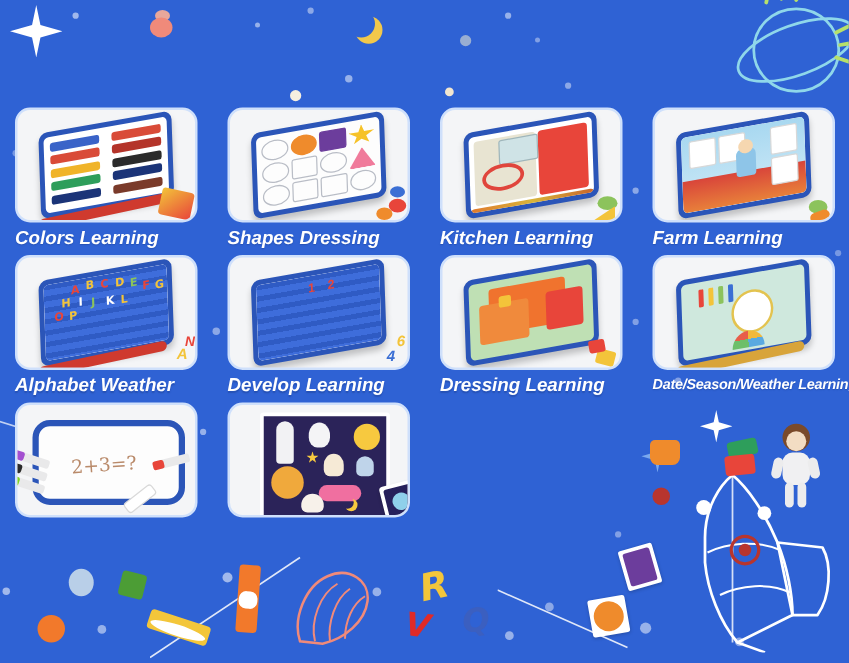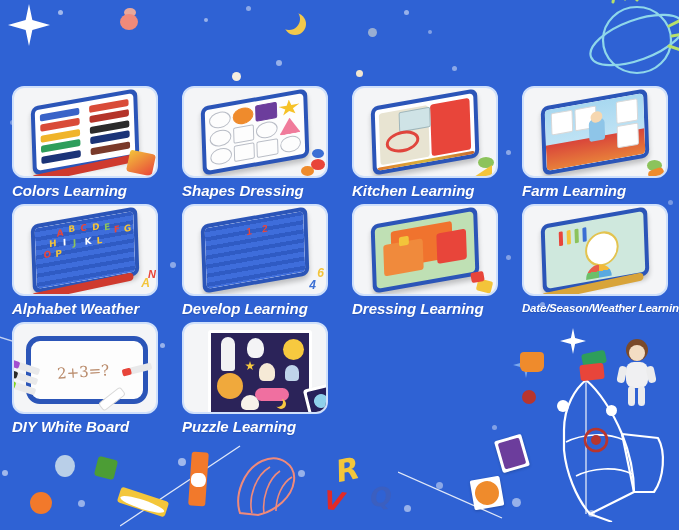--- a/index.html
+++ b/index.html
@@ -385,21 +385,20 @@
               <i style="background:#2b2b2b"></i>
             </div>
           <div class="marker" style="left:-8px;top:60px;transform:rotate(18deg);">
               <i style="background:#7ed321"></i>
             </div>
           <div class="marker" style="right:4px;top:42px;transform:rotate(-14deg);">
               <i style="background:#e8453a"></i>
             </div>
           <div class="deco" style="right:30px;bottom:8px;width:26px;height:8px;background:#fff;border:1px solid #d9d9d9;border-radius:3px;transform:rotate(-38deg);"></div>
         </div>
-        <div class="card-label">DIY White Board</div>
       </div>
 
 
       <div class="cell">
         <div class="card">
           <div class="pz">
             <i class="pz-sun"></i>
             <i class="pz-planet"></i>
             <i class="pz-rocket"></i>
             <i class="pz-astro"></i>
@@ -407,21 +406,20 @@
             <i class="pz-ship"></i>
             <i class="pz-ghost"></i>
             <i class="pz-alien"></i>
             <i class="pz-star"></i>
             <i class="pz-moon"></i>
           </div>
           <div class="pz-piece">
               <i></i>
             </div>
         </div>
-        <div class="card-label">Puzzle Learning</div>
       </div>
     </div>
   </div>
 
   <svg class="deco" width="150" height="150" style="left:524px;top:372px;" viewBox="0 0 150 150" fill="none">
     <path d="M40 58 C40 34 52 16 62 8 C74 18 88 38 98 62 C106 82 110 104 110 120 L66 142 C52 126 42 100 40 78 Z" stroke="#fff" stroke-width="2.2" stroke-linejoin="round"></path>
     <path d="M42 70 C58 62 82 60 100 68" stroke="#fff" stroke-width="1.6"></path>
     <path d="M52 104 C68 96 92 94 108 102" stroke="#fff" stroke-width="1.6"></path>
     <path d="M62 8 L62 142" stroke="#fff" stroke-width="1.4" opacity=".8"></path>
     <path d="M98 62 L134 66 C142 80 140 106 130 120 L110 120 Z" stroke="#fff" stroke-width="2.2" stroke-linejoin="round"></path>

